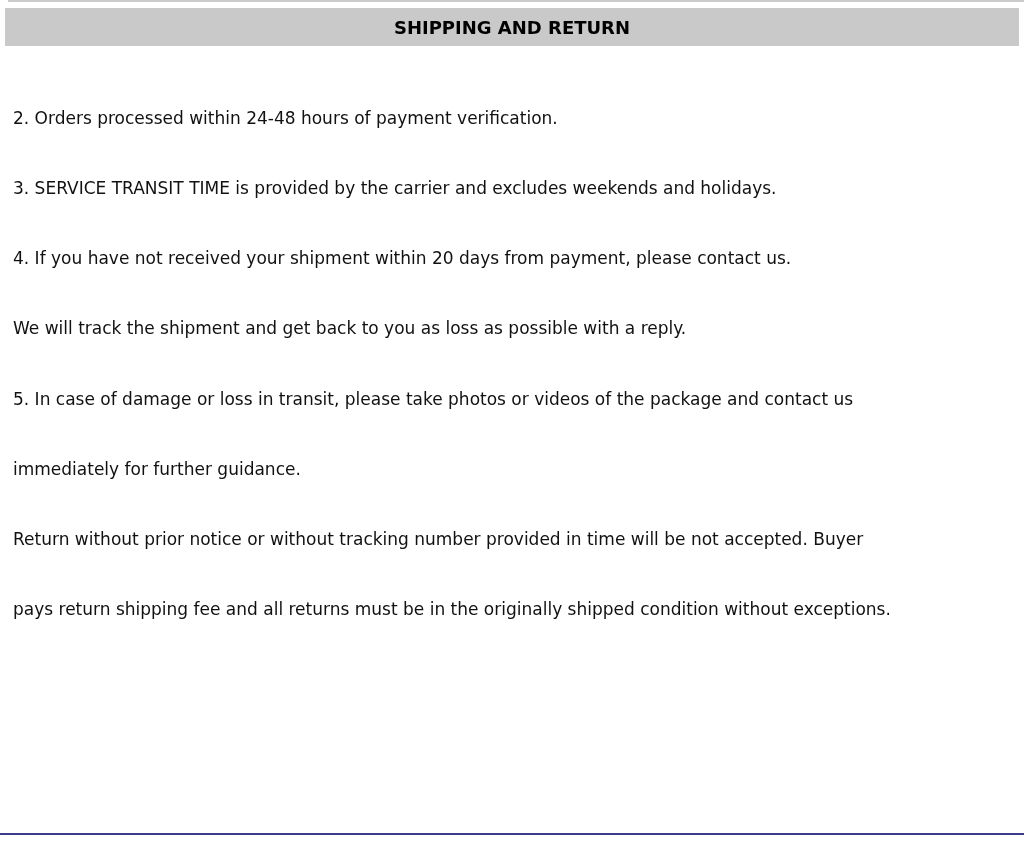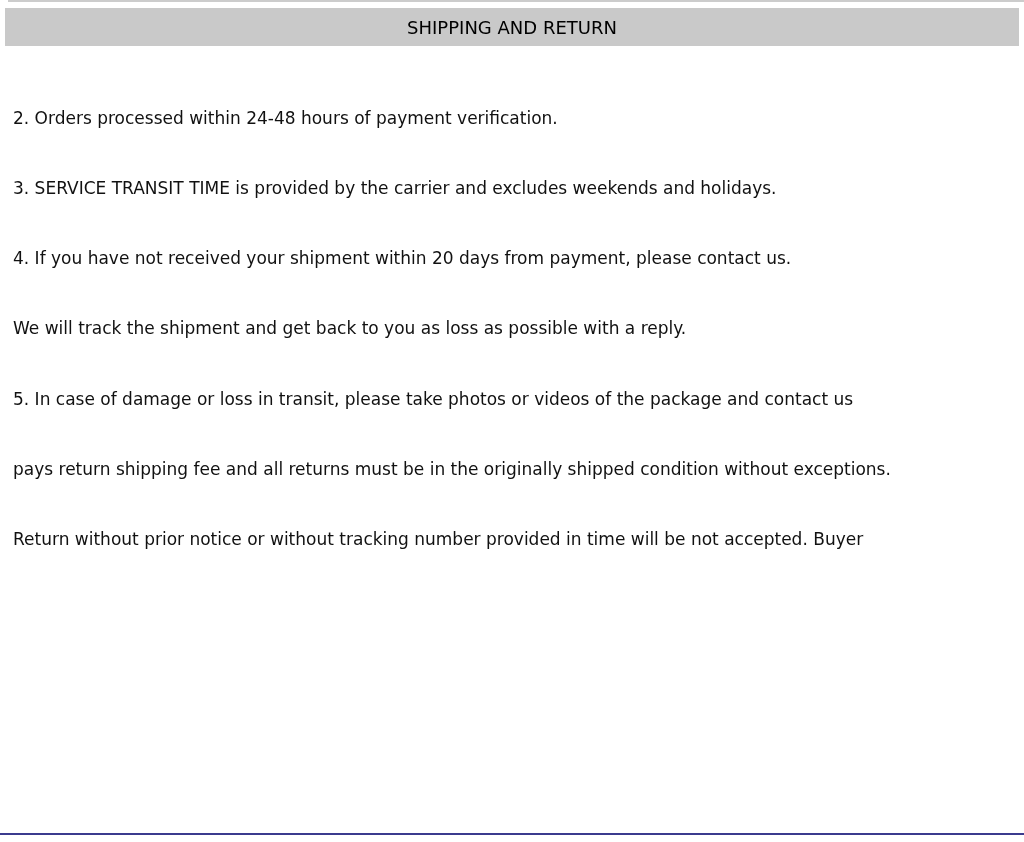--- a/index.html
+++ b/index.html
@@ -22,21 +22,21 @@
     background: #cccccc;
     margin: 0 0 6px 8px;
   }
   .section-header {
     margin: 0 5px;
     height: 38px;
     background: #c9c9c9;
     display: flex;
     align-items: center;
     justify-content: center;
-    font-weight: normal;
+    font-weight: bold;
     font-size: 18px;
     color: #000000;
   }
   .section-body {
     margin: 14px 0 15px 13px;
     font-size: 17px;
     line-height: 23.4px;
     color: #111111;
     white-space: pre;
   }
@@ -57,21 +57,22 @@
 
   <div class="section-header">
     <span>SHIPPING AND RETURN</span>
   </div>
   <div class="section-body body-1">
     <div>2. Orders processed within 24-48 hours of payment verification.</div>
     <div>3. SERVICE TRANSIT TIME is provided by the carrier and excludes weekends and holidays.</div>
     <div>4. If you have not received your shipment within 20 days from payment, please contact us.</div>
     <div>We will track the shipment and get back to you as loss as possible with a reply.</div>
     <div>5. In case of damage or loss in transit, please take photos or videos of the package and contact us</div>
+    <div>immediately for further guidance.</div>
+    <div>Return without prior notice or without tracking number provided in time will be not accepted. Buyer</div>
     <div>pays return shipping fee and all returns must be in the originally shipped condition without exceptions.</div>
-    <div>Return without prior notice or without tracking number provided in time will be not accepted. Buyer</div>
     
     
     
   </div>
 
   <div class="bottom-rule"></div>
 </div>
 
 </body></html>

